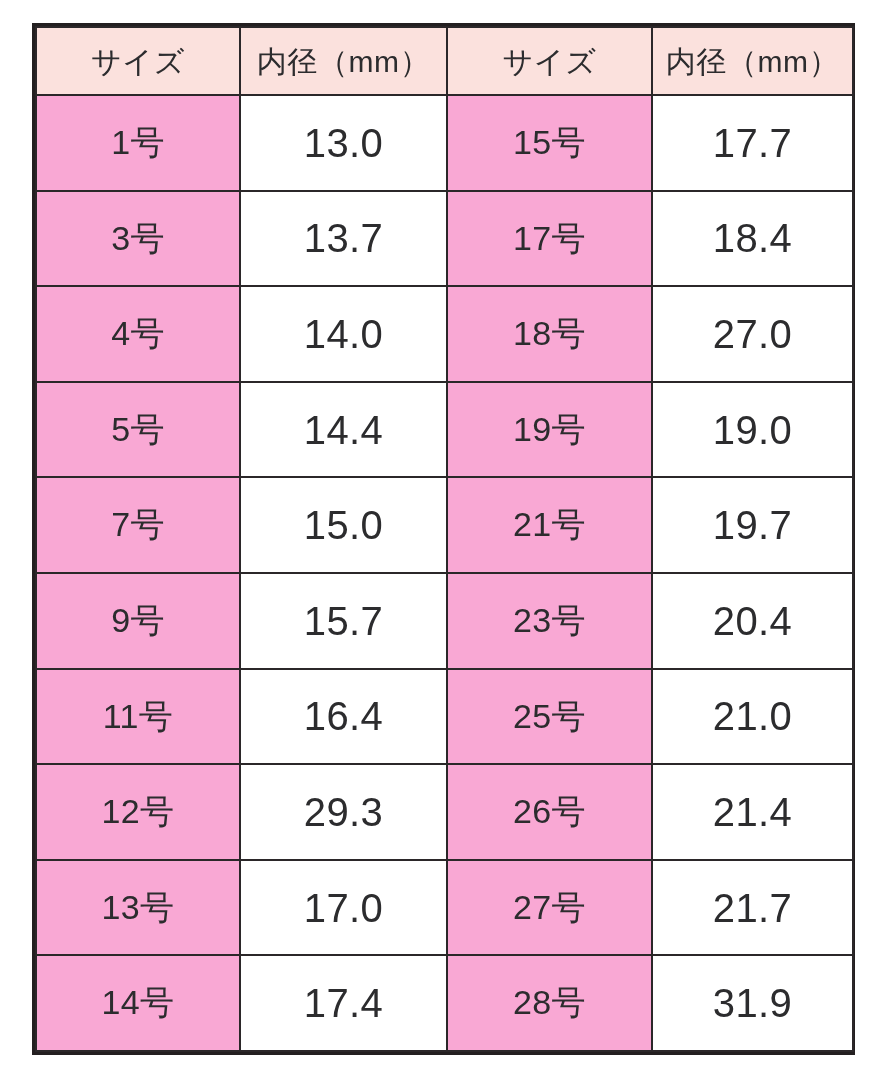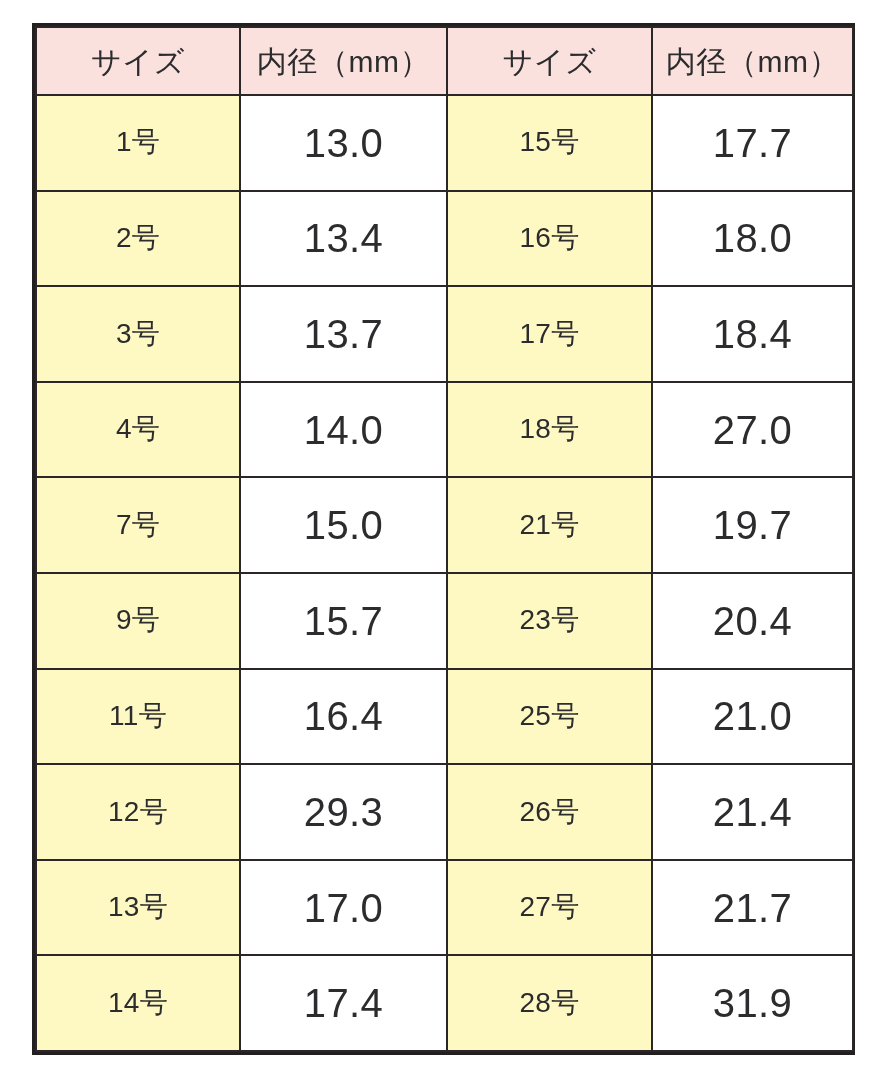--- a/index.html
+++ b/index.html
@@ -63,22 +63,22 @@
     height: 66px;
     font-weight: 400;
     font-size: 30px;
     letter-spacing: 0.02em;
     border-bottom-width: 3px;
   }
 
   tbody tr { height: 69px; }
 
   td.cell-size {
-    background: #fef9c3;
-    font-size: 28px;
+    background: #f9a8d4;
+    font-size: 34px;
     letter-spacing: 0.01em;
   }
 
   td.cell-diam {
     background: #ffffff;
     font-size: 40px;
     letter-spacing: 0.01em;
   }
 
   .head-label { display: inline-block; }
@@ -112,36 +112,36 @@
         </tr>
       </thead>
       <tbody id="table-body">
           <tr>
             <td class="cell-size">1号</td>
             <td class="cell-diam">13.0</td>
             <td class="cell-size">15号</td>
             <td class="cell-diam">17.7</td>
           </tr>
           <tr>
-            <td class="cell-size">2号</td>
-            <td class="cell-diam">13.4</td>
-            <td class="cell-size">16号</td>
-            <td class="cell-diam">18.0</td>
-          </tr>
-          <tr>
             <td class="cell-size">3号</td>
             <td class="cell-diam">13.7</td>
             <td class="cell-size">17号</td>
             <td class="cell-diam">18.4</td>
           </tr>
           <tr>
             <td class="cell-size">4号</td>
             <td class="cell-diam">14.0</td>
             <td class="cell-size">18号</td>
             <td class="cell-diam">27.0</td>
+          </tr>
+          <tr>
+            <td class="cell-size">5号</td>
+            <td class="cell-diam">14.4</td>
+            <td class="cell-size">19号</td>
+            <td class="cell-diam">19.0</td>
           </tr>
           <tr>
             <td class="cell-size">7号</td>
             <td class="cell-diam">15.0</td>
             <td class="cell-size">21号</td>
             <td class="cell-diam">19.7</td>
           </tr>
           <tr>
             <td class="cell-size">9号</td>
             <td class="cell-diam">15.7</td>

